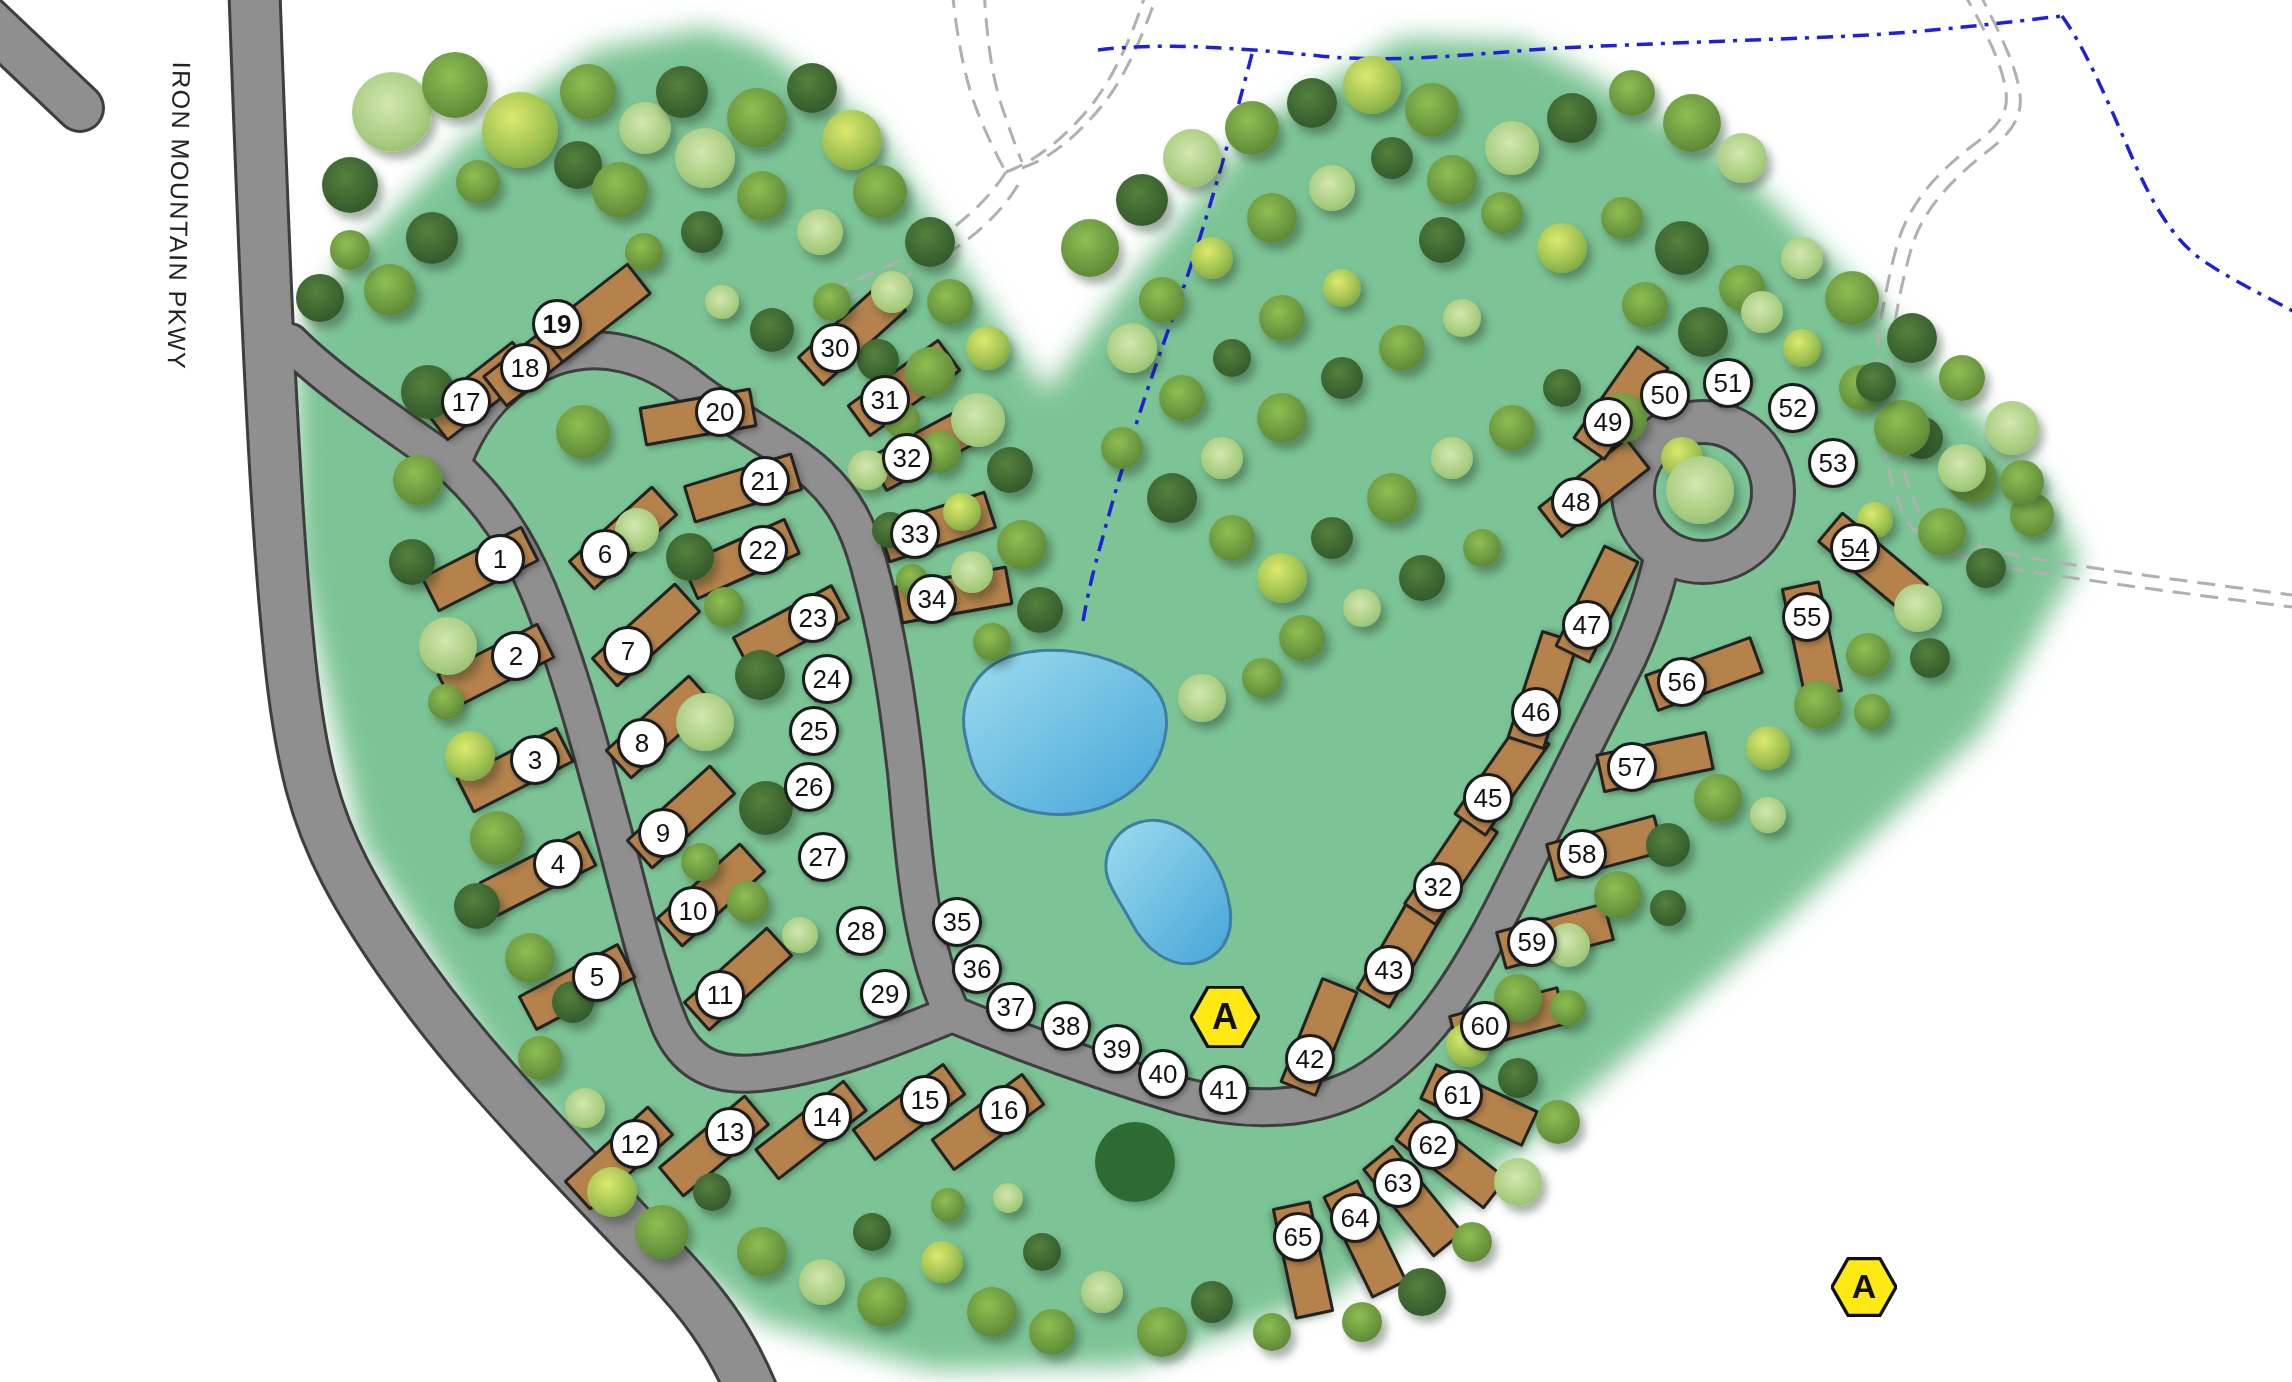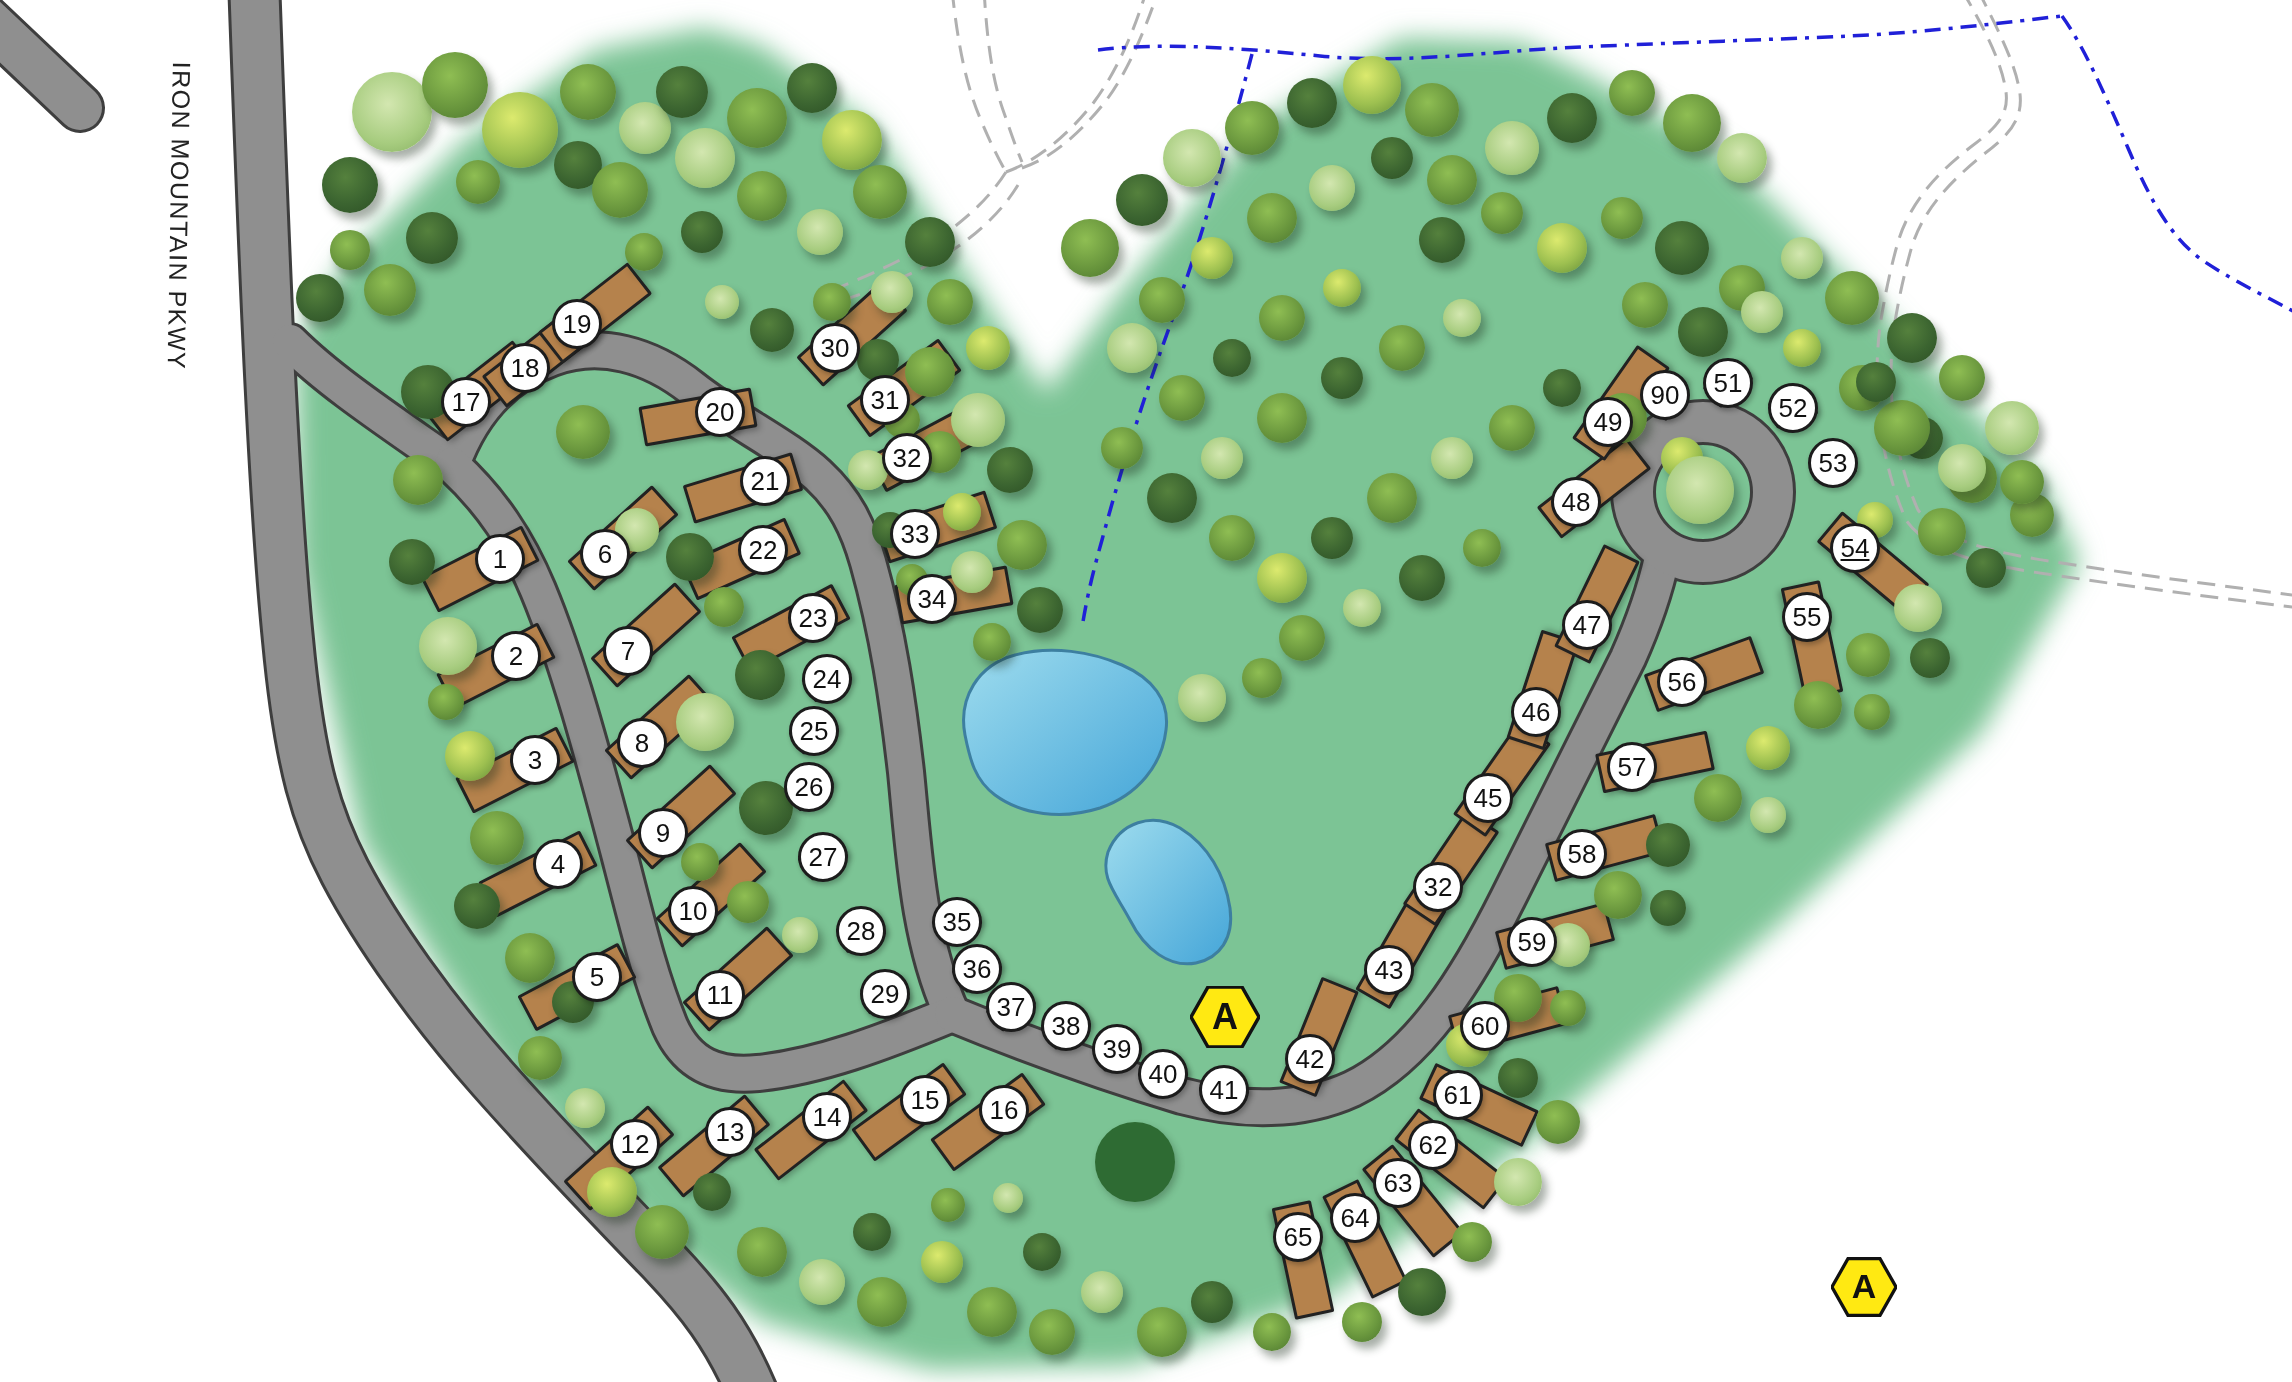--- a/index.html
+++ b/index.html
@@ -357,21 +357,21 @@
       <div class="site-label" style="left: 638px; top: 808px;">9</div>
       <div class="site-label" style="left: 668px; top: 886px;">10</div>
       <div class="site-label" style="left: 695px; top: 970px;">11</div>
       <div class="site-label" style="left: 610px; top: 1119px;">12</div>
       <div class="site-label" style="left: 705px; top: 1107px;">13</div>
       <div class="site-label" style="left: 802px; top: 1092px;">14</div>
       <div class="site-label" style="left: 900px; top: 1075px;">15</div>
       <div class="site-label" style="left: 979px; top: 1085px;">16</div>
       <div class="site-label" style="left: 441px; top: 377px;">17</div>
       <div class="site-label" style="left: 500px; top: 343px;">18</div>
-      <div class="site-label" style="left: 552px; top: 299px;">19</div>
+      <div class="site-label" style="left: 532px; top: 299px; font-weight: bold;">19</div>
       <div class="site-label" style="left: 695px; top: 387px;">20</div>
       <div class="site-label" style="left: 740px; top: 456px;">21</div>
       <div class="site-label" style="left: 738px; top: 525px;">22</div>
       <div class="site-label" style="left: 788px; top: 593px;">23</div>
       <div class="site-label" style="left: 802px; top: 654px;">24</div>
       <div class="site-label" style="left: 789px; top: 706px;">25</div>
       <div class="site-label" style="left: 784px; top: 762px;">26</div>
       <div class="site-label" style="left: 798px; top: 832px; text-align: center;">27</div>
       <div class="site-label" style="left: 836px; top: 906px;">28</div>
       <div class="site-label" style="left: 860px; top: 969px;">29</div>
@@ -388,21 +388,21 @@
       <div class="site-label" style="left: 1138px; top: 1049px;">40</div>
       <div class="site-label" style="left: 1199px; top: 1065px;">41</div>
       <div class="site-label" style="left: 1285px; top: 1034px;">42</div>
       <div class="site-label" style="left: 1364px; top: 945px;">43</div>
       <div class="site-label" style="left: 1413px; top: 862px;">32</div>
       <div class="site-label" style="left: 1463px; top: 773px;">45</div>
       <div class="site-label" style="left: 1511px; top: 687px;">46</div>
       <div class="site-label" style="left: 1562px; top: 600px;">47</div>
       <div class="site-label" style="left: 1551px; top: 477px;">48</div>
       <div class="site-label" style="left: 1583px; top: 397px;">49</div>
-      <div class="site-label" style="left: 1640px; top: 370px;">90</div>
+      <div class="site-label" style="left: 1640px; top: 370px;">50</div>
       <div class="site-label" style="left: 1703px; top: 358px;">51</div>
       <div class="site-label" style="left: 1768px; top: 383px;">52</div>
       <div class="site-label" style="left: 1808px; top: 438px;">53</div>
       <div class="site-label" style="left: 1830px; top: 523px; text-decoration: underline;">54</div>
       <div class="site-label" style="left: 1782px; top: 592px;">55</div>
       <div class="site-label" style="left: 1657px; top: 657px;">56</div>
       <div class="site-label" style="left: 1607px; top: 742px;">57</div>
       <div class="site-label" style="left: 1557px; top: 829px;">58</div>
       <div class="site-label" style="left: 1507px; top: 917px;">59</div>
       <div class="site-label" style="left: 1460px; top: 1001px;">60</div>

